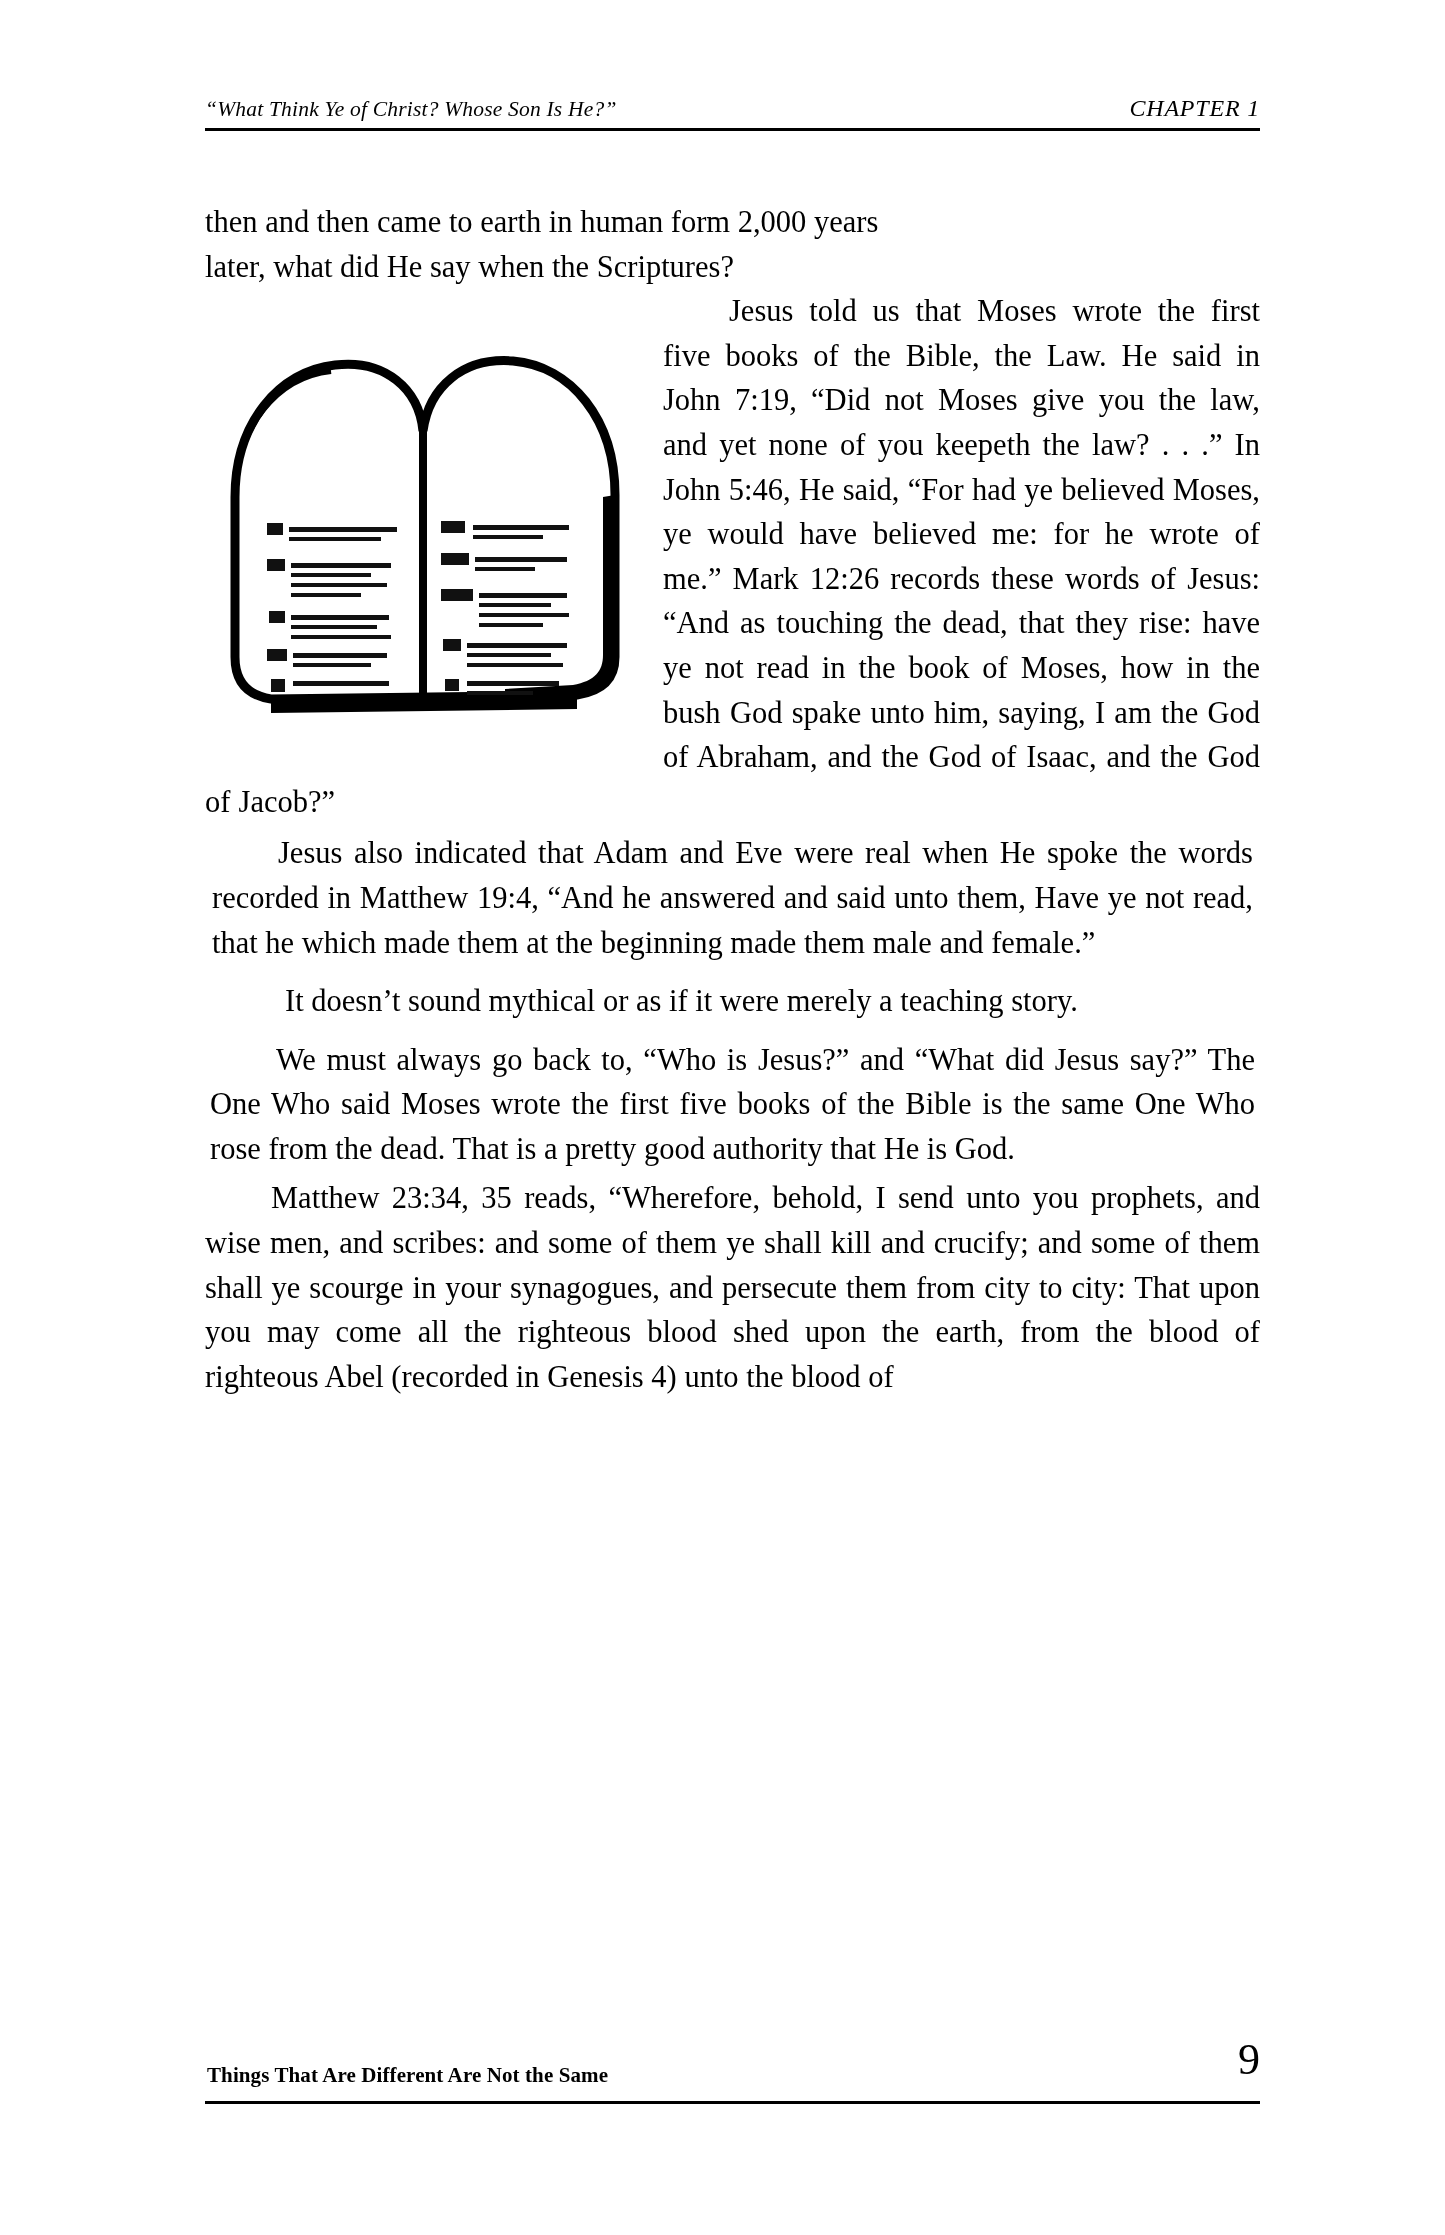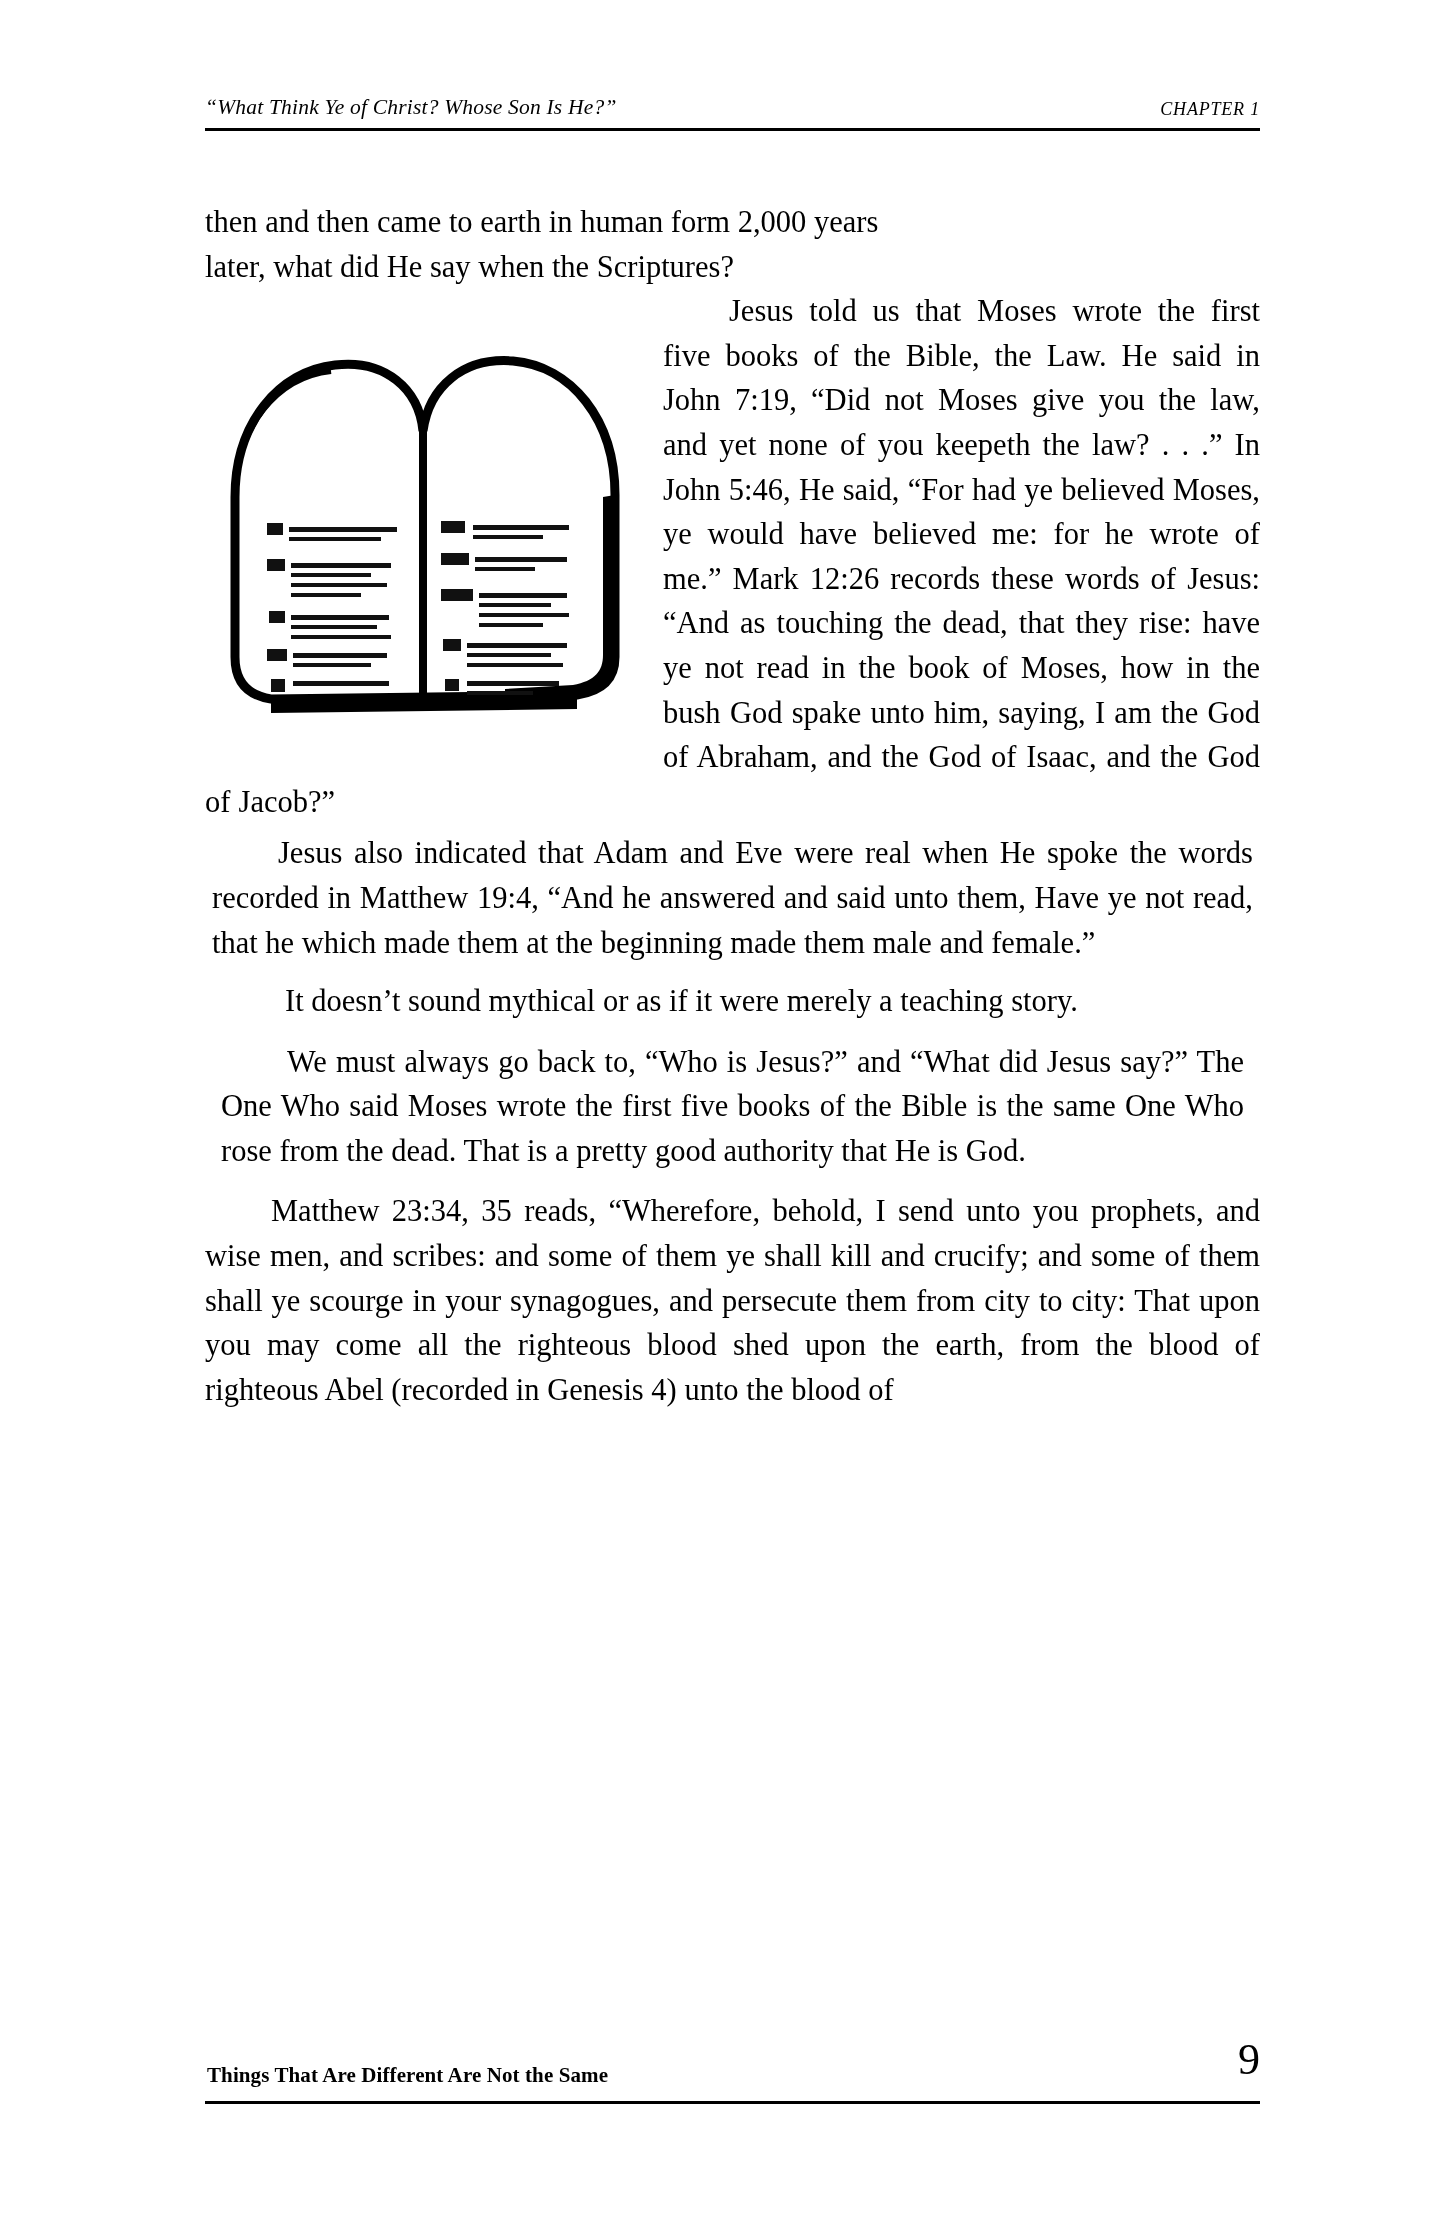--- a/index.html
+++ b/index.html
@@ -33,21 +33,21 @@
     justify-content: space-between;
   }
   .header-left {
     font-style: italic;
     font-size: 21.5px;
     letter-spacing: 0.2px;
     white-space: nowrap;
   }
   .header-right {
     font-style: italic;
-    font-size: 18px;
+    font-size: 24px;
     letter-spacing: 0.8px;
     white-space: nowrap;
   }
   .header-rule {
     position: absolute;
     left: 205px;
     top: 128px;
     width: 1055px;
     height: 3px;
     background: #000000;
@@ -198,21 +198,21 @@
         </svg>
       </div>
     </div>
 
     <p style="margin:0;" class="indent tight">Jesus told us that Moses wrote the first five books of the Bible, the Law.  He said in John 7:19, “Did not Moses give you the law, and yet none of you keepeth the law? . . .”  In John 5:46, He said, “For had ye believed Moses, ye would have believed me:  for he wrote of me.”  Mark 12:26 records these words of Jesus:  “And as touching the dead, that they rise:  have ye not read in the book of Moses, how in the bush God spake unto him, saying, I am the God of Abraham, and the God of Isaac, and the God of Jacob?”</p>
 
     <p style="margin:7px;" class="indent">Jesus also indicated that Adam and Eve were real when He spoke the words recorded in Matthew 19:4, “And he answered and said unto them, Have ye not read, that he which made them at the beginning made them male and female.”</p>
 
     <p style="margin:14px;" class="indent">It doesn’t sound mythical or as if it were merely a teaching story.</p>
 
-    <p style="margin:16px;" class="indent">We must always go back to, “Who is Jesus?” and “What did Jesus say?”  The One Who said Moses wrote the first five books of the Bible is the same One Who rose from the dead.  That is a pretty good authority that He is God.</p>
+    <p style="margin:5px;" class="indent">We must always go back to, “Who is Jesus?” and “What did Jesus say?”  The One Who said Moses wrote the first five books of the Bible is the same One Who rose from the dead.  That is a pretty good authority that He is God.</p>
 
     <p style="margin:0;" class="indent">Matthew 23:34, 35 reads, “Wherefore, behold, I send unto you prophets, and wise men, and scribes:  and some of them ye shall kill and crucify; and some of them shall ye scourge in your synagogues, and persecute them from city to city:  That upon you may come all the righteous blood shed upon the earth, from the blood of righteous Abel (recorded in Genesis 4) unto the blood of</p>
   </div>
 
   <div class="footer-left">Things That Are Different Are Not the Same</div>
   <div class="footer-rule"></div>
   <div class="footer-page">9</div>
 
 </div>
 

